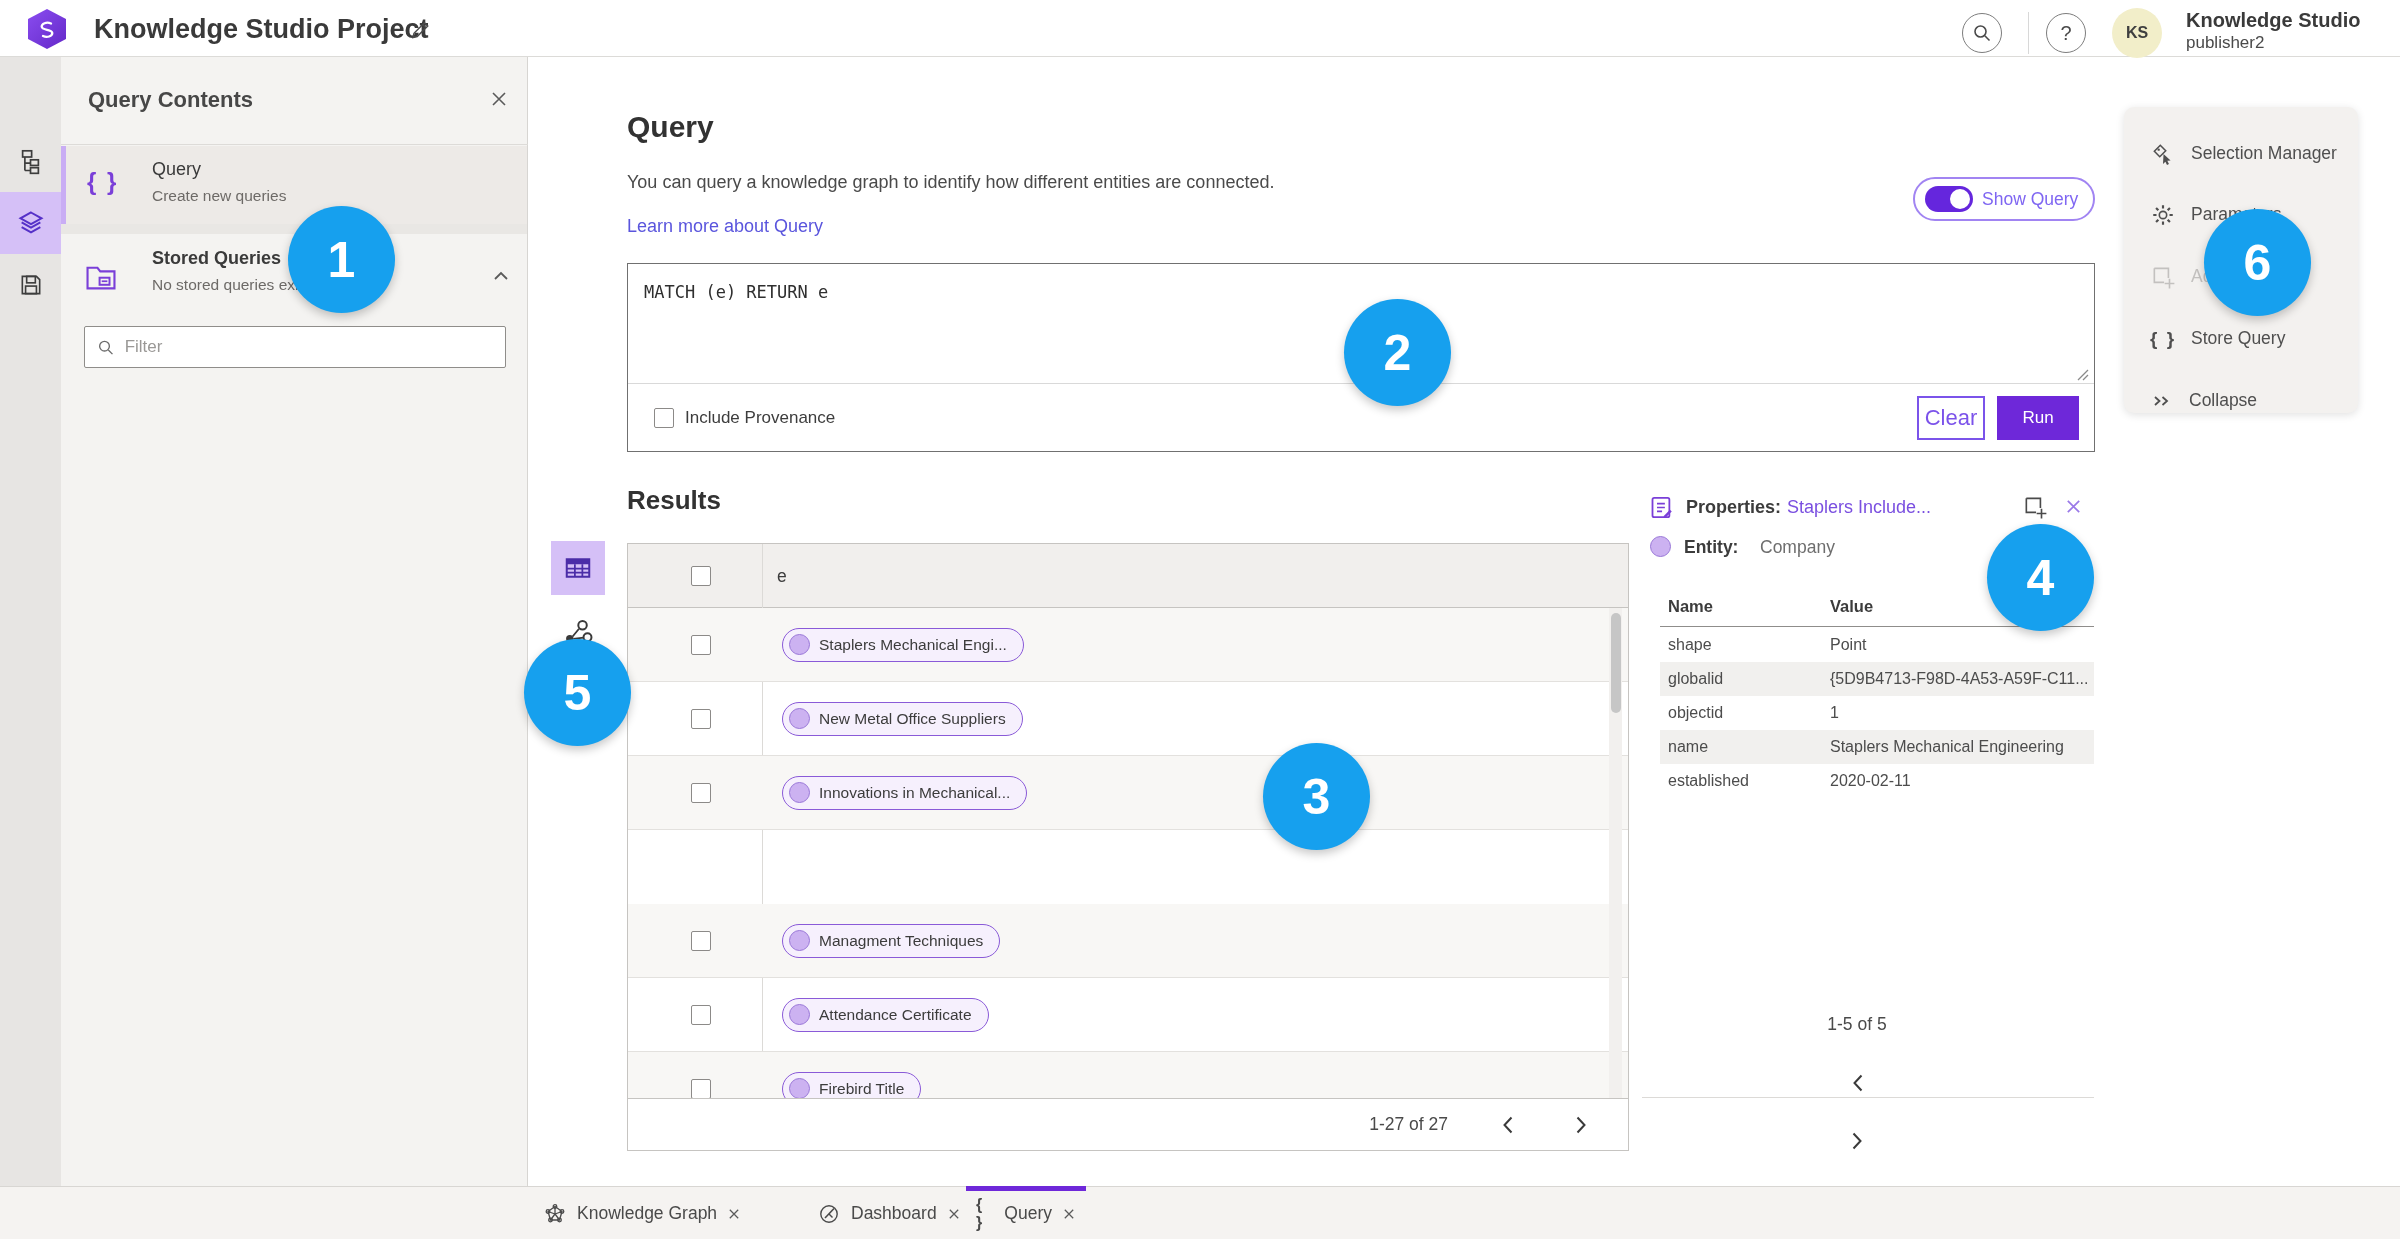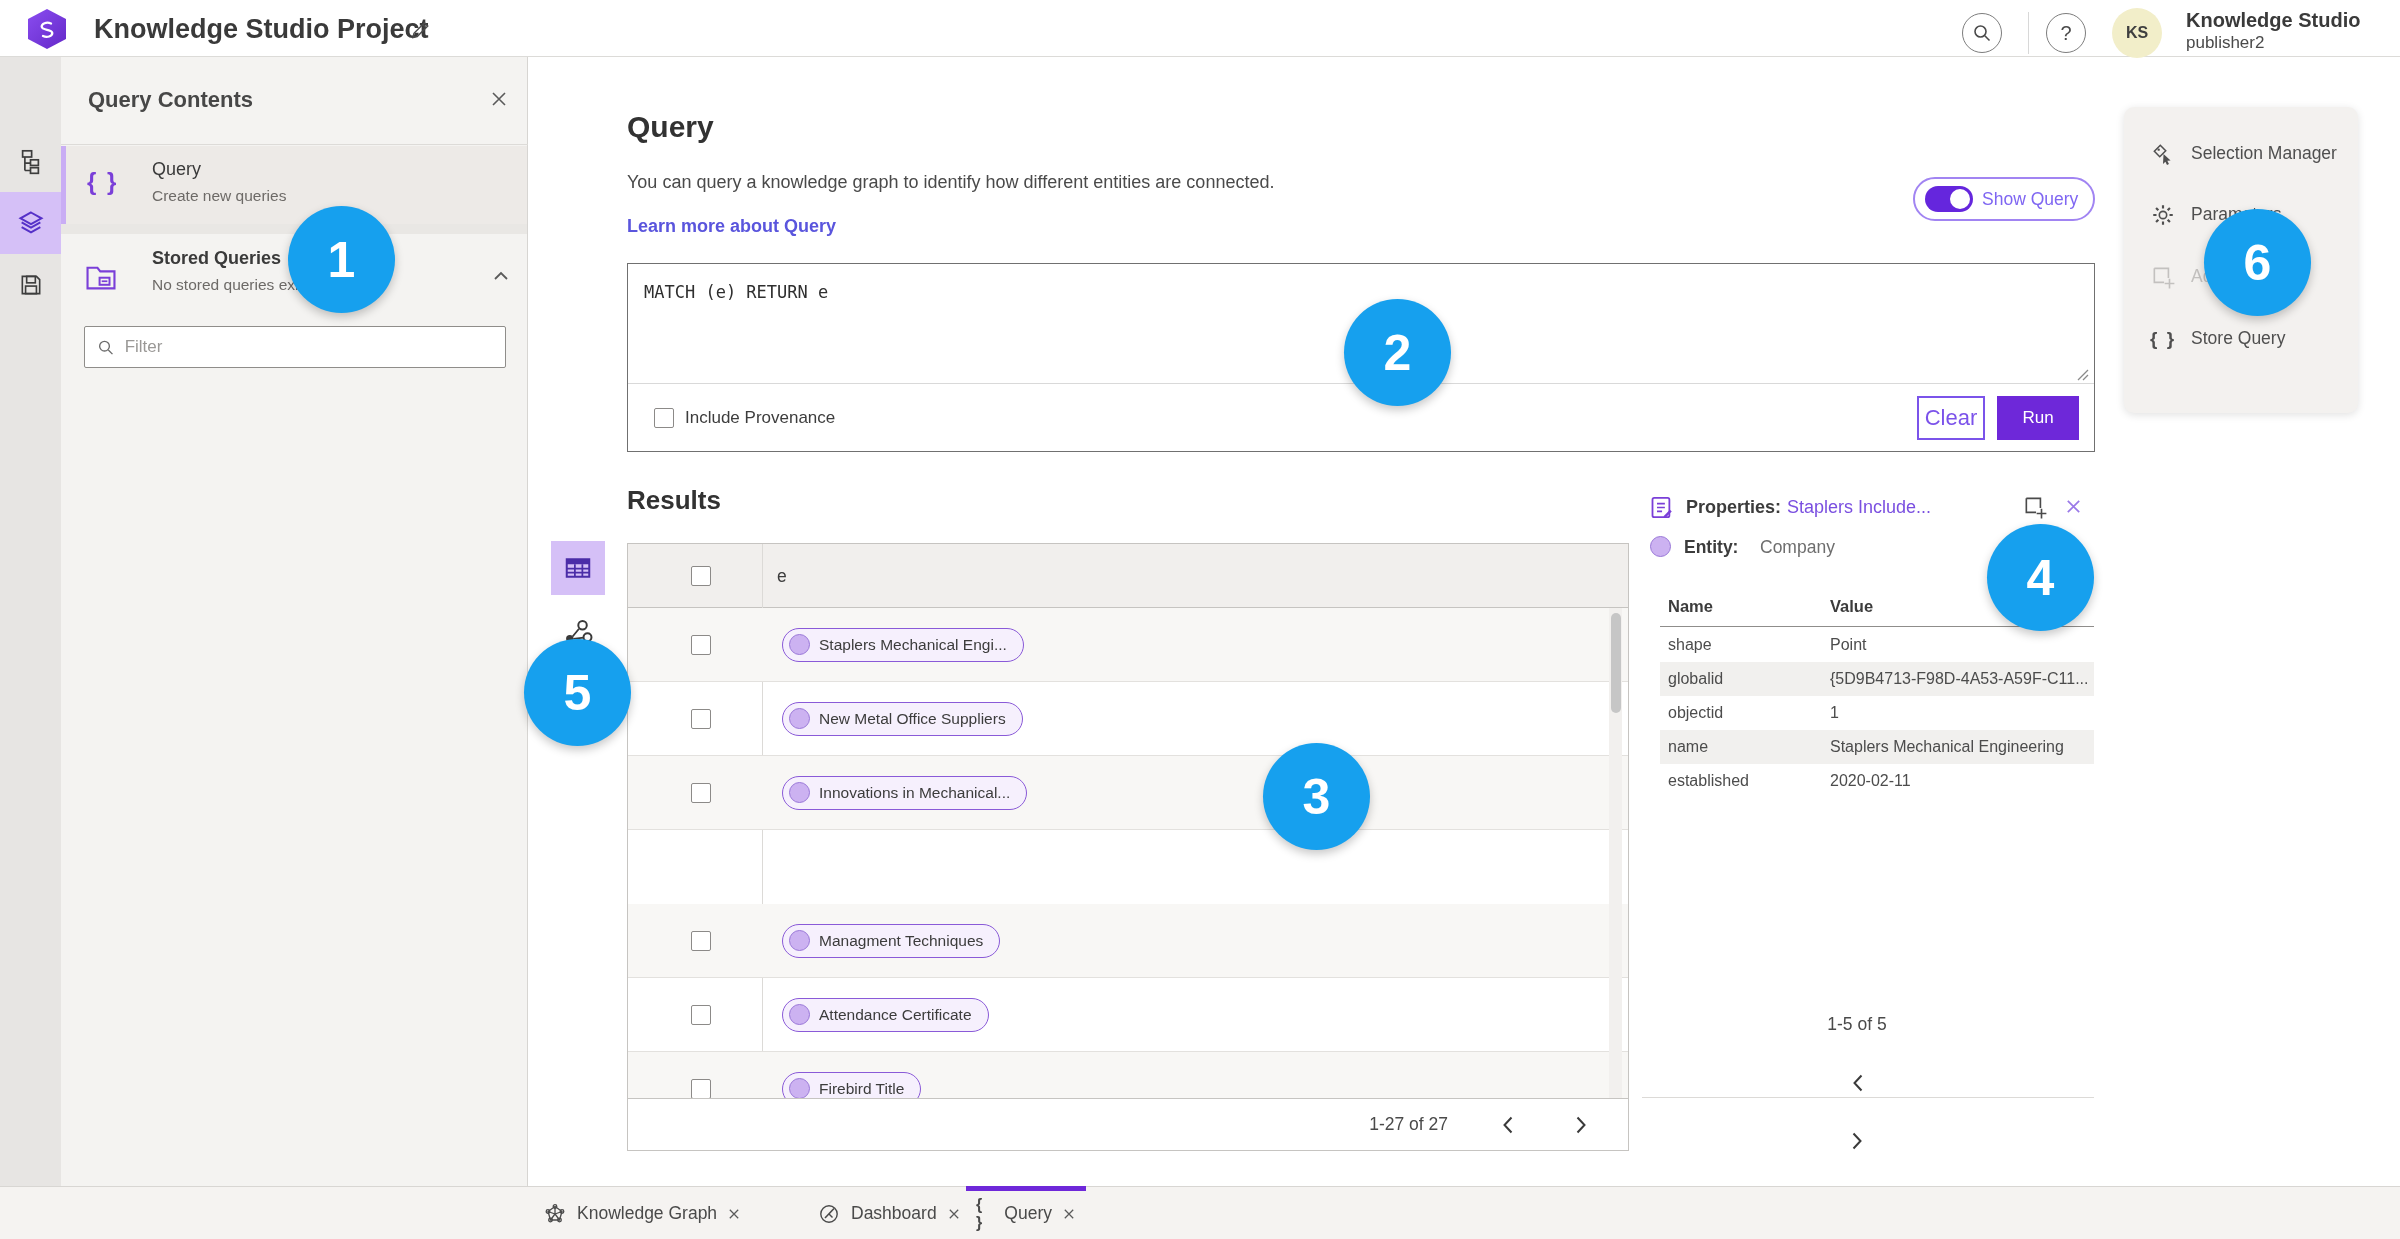--- a/index.html
+++ b/index.html
@@ -26,21 +26,21 @@
   .pitem-title { font-size:18px; color:#3a3a3a; }
   .pitem-sub { font-size:15.5px; color:#6d6a67; }
   #filterbox { left:23px; top:269px; width:422px; height:42px; background:#fff; border:1px solid #8f8d8a; border-radius:2px; display:flex; align-items:center; padding:0 12px; gap:10px; }
   #filterbox input { border:none; outline:none; font-size:17px; color:#555; width:100%; font-family:"Liberation Sans",sans-serif; }
   #filterbox input::placeholder { color:#9a9896; }
 
   
   .h1 { font-size:30px; font-weight:600; color:#323232; }
   .h2 { font-size:26px; font-weight:600; color:#323232; }
   .desc { font-size:18px; color:#4a4a4a; }
-  .link { font-size:18px; color:#5a55dd; cursor:pointer;font-weight:bold; }
+  .link { font-size:18px; color:#5a55dd; cursor:pointer; }
   #showquery { left:1913px; top:177px; width:182px; height:44px; border:2px solid #a184f2; border-radius:22px; display:flex; align-items:center; padding:0 10px; gap:9px; background:#fff; }
   .track { width:48px; height:26px; border-radius:13px; background:#6526dd; position:relative; }
   .knob { position:absolute; right:3px; top:3px; width:20px; height:20px; border-radius:50%; background:#fff; }
   #querybox { left:627px; top:263px; width:1468px; height:189px; border:1px solid #707070; background:#fff; }
   #qeditor { left:0; top:0; width:1466px; height:120px; font-family:"DejaVu Sans Mono", monospace; font-size:17px; color:#2f2f2f; padding:18px 16px; border-bottom:1px solid #d9d9d9; }
   .checkbox { width:20px; height:20px; border:1.5px solid #8c8a88; border-radius:2px; background:#fff; display:inline-block; }
   .btn-outline { border:2px solid #7b53ea; color:#7b52ea; background:#fff; font-size:22px; display:flex; align-items:center; justify-content:center; }
   .btn-fill { background:#6e28d9; color:#fff; font-size:17px; display:flex; align-items:center; justify-content:center; }
 
   
@@ -379,20 +379,26 @@
       <svg width="26" height="26" viewBox="0 0 24 24">
           <path d="M4 4h13v9 M4 4v13h9" stroke="#c3c1bf" stroke-width="1.5" fill="none"></path>
           <path d="M18 13.5v9 M13.5 18h9" stroke="#c3c1bf" stroke-width="1.5"></path>
         </svg>
       <span>Ad</span>
     </div>
     <div class="toolitem abs" style="top:201px;">
       <span class="braces" style="font-size:19px;color:#4f4f4f;">{ }</span>
       <span>Store Query</span>
     </div>
+    <div class="toolitem abs" style="top:263px;">
+      <svg width="24" height="24" viewBox="0 0 24 24">
+          <path d="M5 8l4.5 4L5 16 M12.5 8l4.5 4-4.5 4" stroke="#4f4f4f" stroke-width="1.8" fill="none"></path>
+        </svg>
+      <span>Collapse</span>
+    </div>
   </div>
 
   <div id="bottombar" class="abs">
     <div class="tab abs" style="left:533px;">
       <svg width="24" height="24" viewBox="0 0 24 24">
           <g stroke="#4a4a4a" stroke-width="1.3" fill="none">
             <path d="M12 4.5L19 9.5 16.5 18h-9L5 9.5z"></path>
             <circle cx="12" cy="4.5" r="1.8"></circle>
             <circle cx="19" cy="9.5" r="1.8"></circle>
             <circle cx="16.5" cy="18" r="1.8"></circle>

